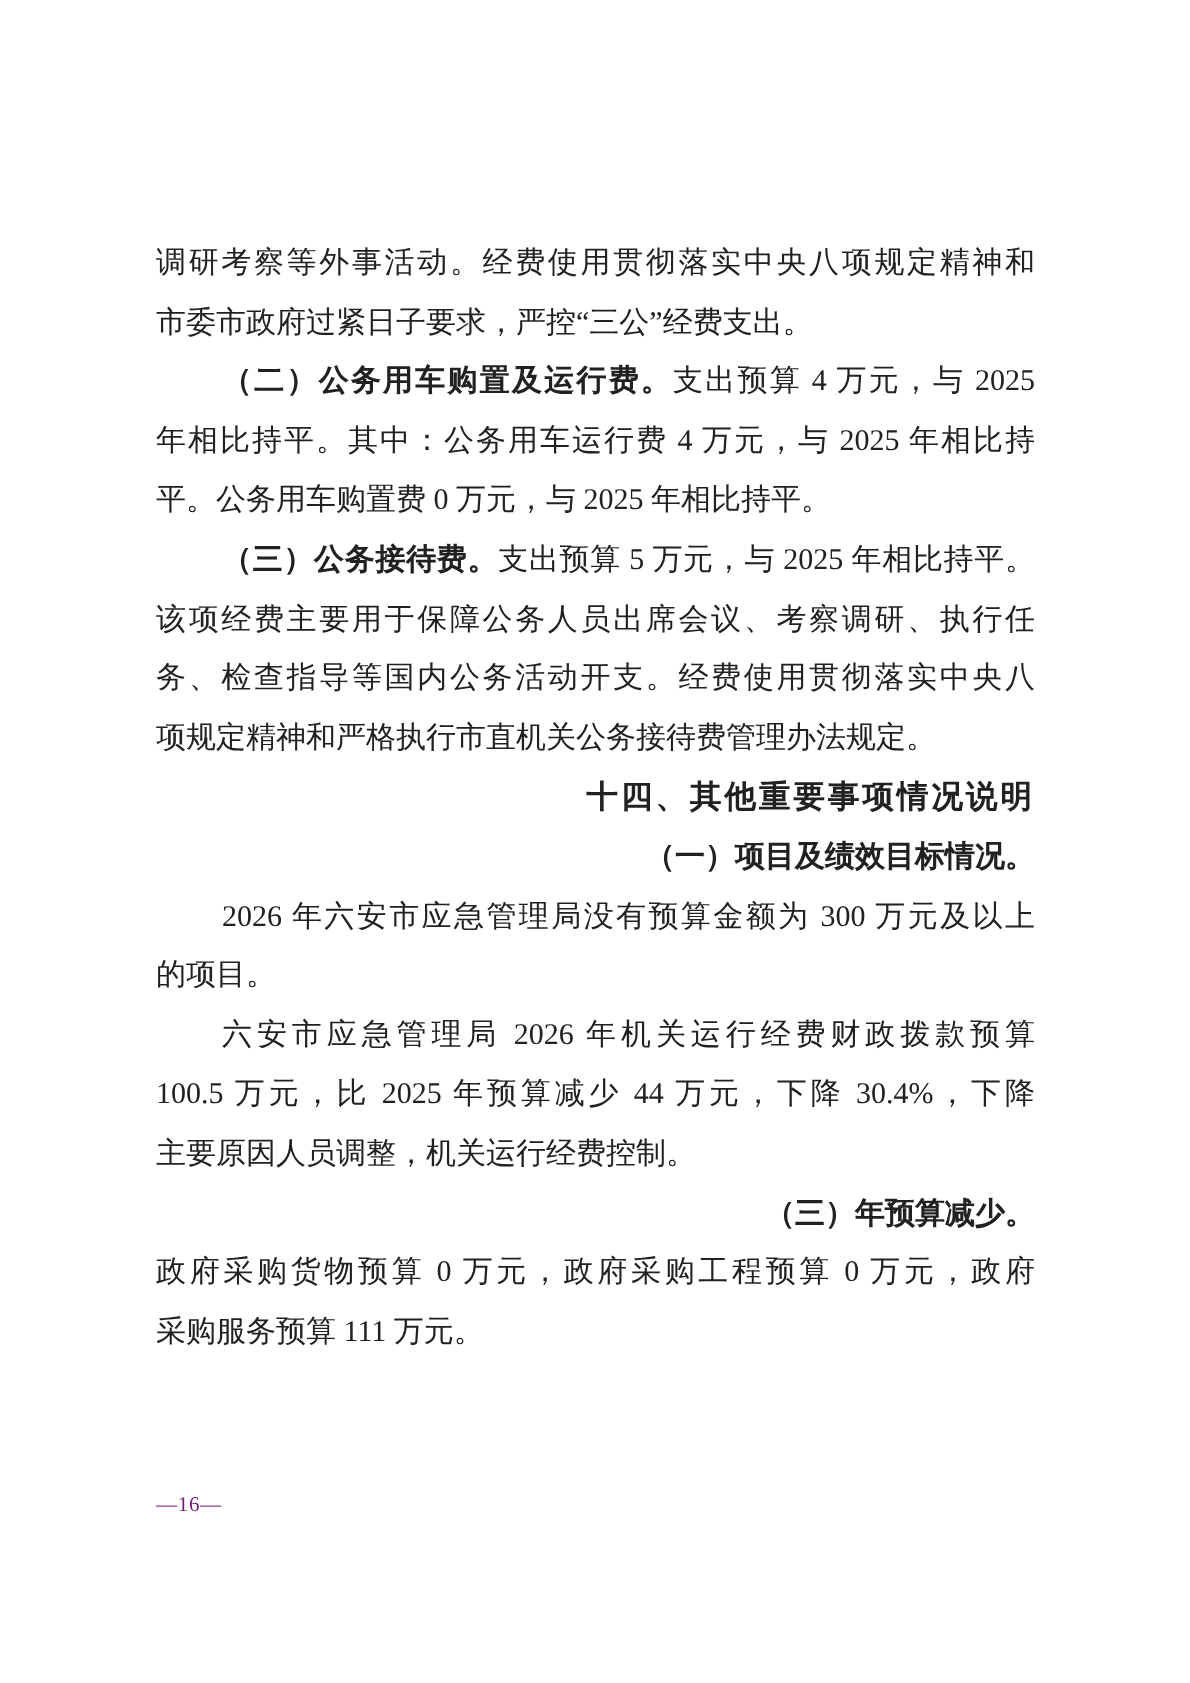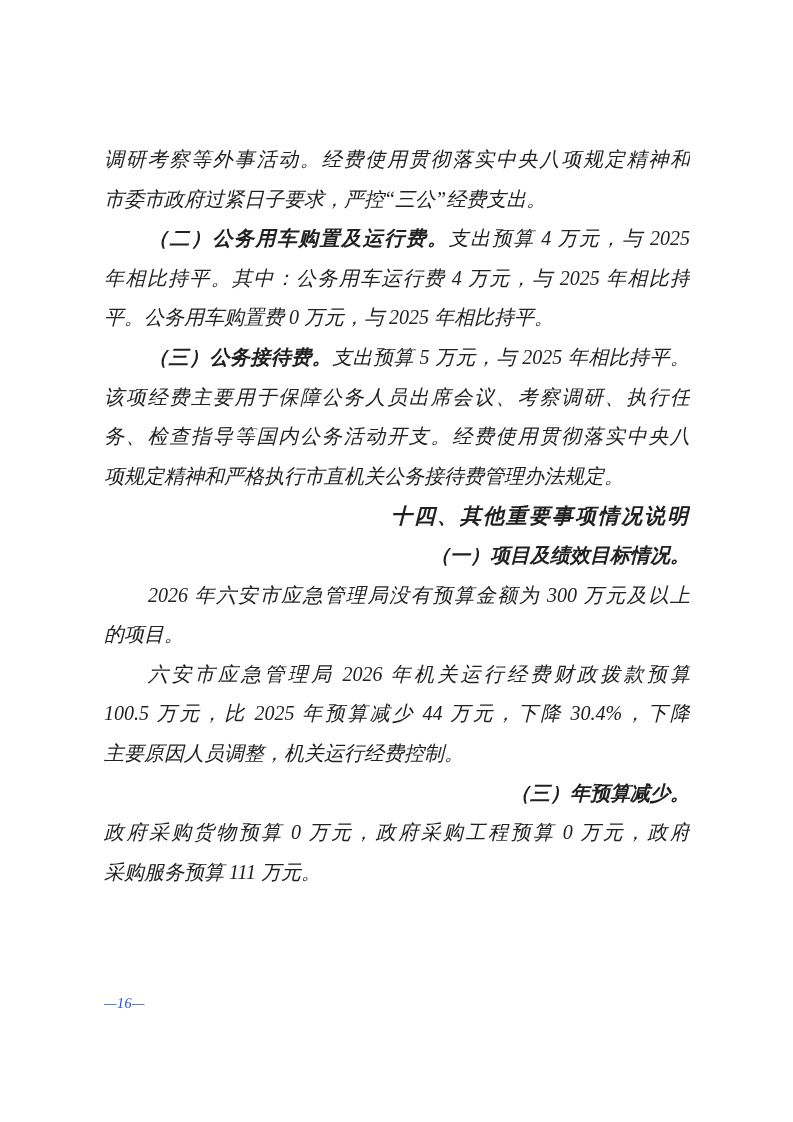--- a/index.html
+++ b/index.html
@@ -5,41 +5,40 @@
   html, body { margin: 0; padding: 0; background: #ffffff; }
   .page {
     position: relative;
     width: 793px;
     height: 1122px;
     background: #ffffff;
     overflow: hidden;
     font-family: "Liberation Serif", "DejaVu Serif", serif;
     color: #212121;
   }
-  .content { position: absolute; left: 104px; top: 140px; width: 586px; font-style: italic; }
+  .content { position: absolute; left: 104px; top: 156px; width: 586px; }
   .line { height: 39.6px; line-height: 39.6px; font-size: 20px; overflow: hidden; }
   .j { text-align: justify; text-align-last: justify; }
   .ind { text-indent: 44px; text-align: right; }
   .lead { font-weight: 700; }
   .bold { font-weight: 700; }
   .heading {
     font-family: "Liberation Sans", "DejaVu Sans", sans-serif;
     font-weight: 700;
     font-size: 21px;
     letter-spacing: 2px;
   }
   .footer {
     position: absolute;
     left: 104px;
     top: 994px;
     font-size: 14px;
     line-height: 20px;
     letter-spacing: 0.5px;
-    color: #1d4ed8;
-    font-style: italic;
+    color: #701a75;
   }
 </style>
 </head>
 <body>
 
 <div class="page">
   <div class="content">
 
     <div class="line j">调研考察等外事活动。经费使用贯彻落实中央八项规定精神和</div>
     <div class="line">市委市政府过紧日子要求，严控“三公”经费支出。</div>

